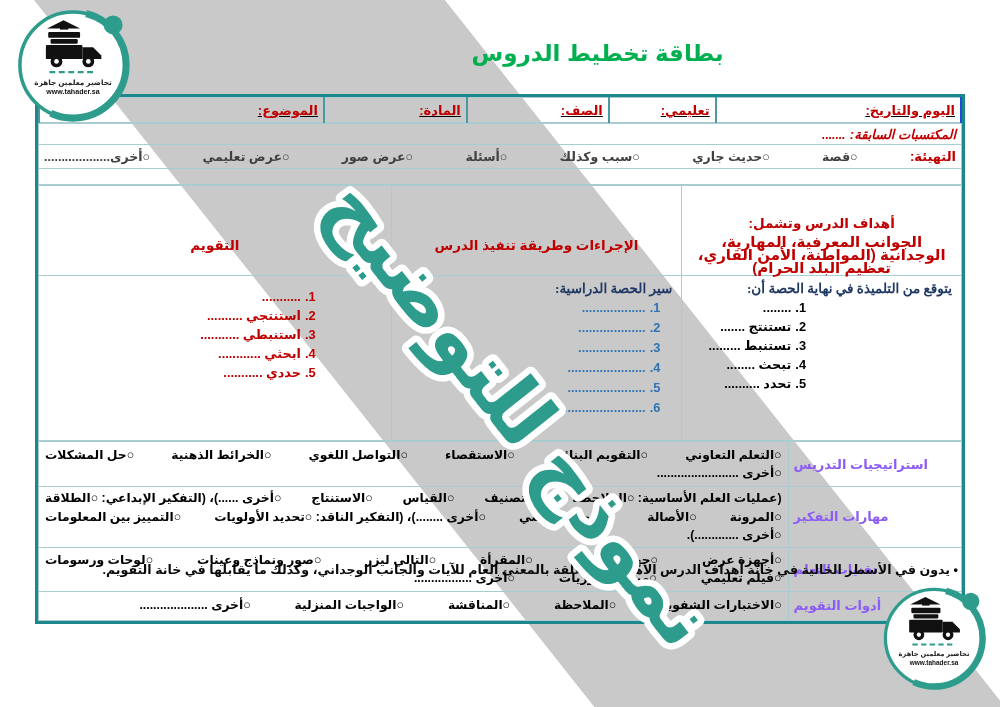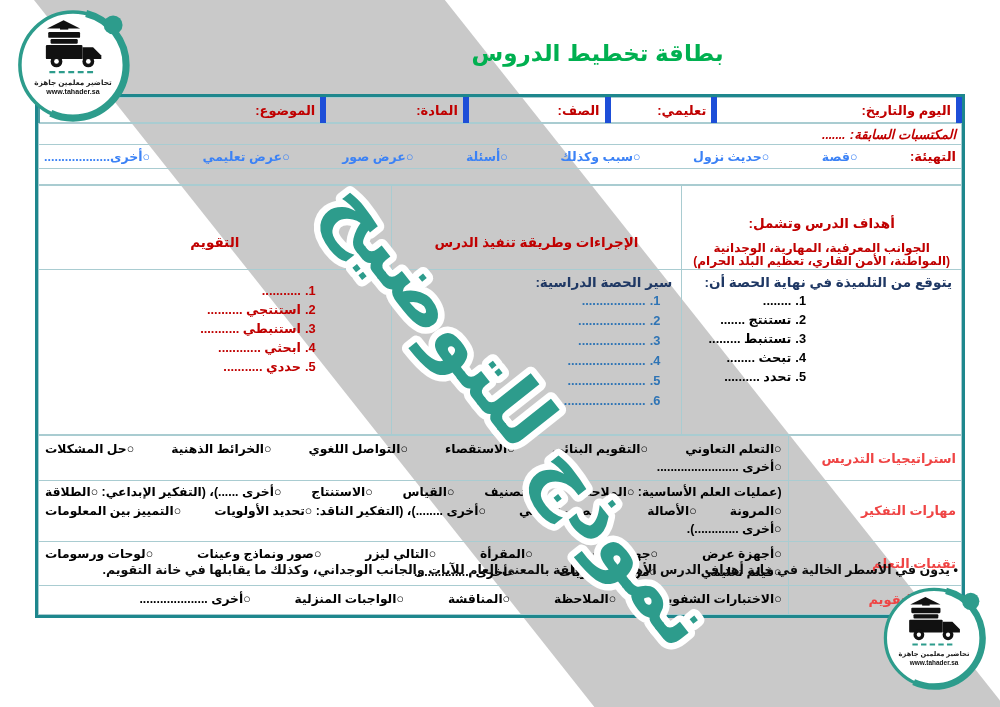--- a/index.html
+++ b/index.html
@@ -20,42 +20,42 @@
   
   .doc{
     position:absolute;left:35px;top:94px;width:930px;z-index:1;
     border:3px solid #1E878D;box-shadow:inset 0 0 0 1px #d8eaec;
     box-sizing:border-box;background:transparent;
   }
   table{width:100%;border-collapse:collapse;table-layout:fixed;background:transparent;}
   td,th{border:1px solid #a9ccd1;padding:1px 5px;vertical-align:middle;background:transparent;}
   .lbl{color:#C00000;font-weight:700;font-size:13px;}
   
-  .t1 td{height:22px;border-left:2px solid #4b9aa0;border-right:6px solid #1d4ed8;}
+  .t1 td{height:22px;border-left:2px solid #4b9aa0;border-right:2px solid #1d4ed8;text-decoration:underline;}
   
   .t2 .prior td{height:17px;font-style:italic;}
   .t2 .warm td{height:21px;}
   .t2 .gap td{height:13px;}
   .dots-red{color:#C00000;font-weight:700;font-size:12px;}
   .warmline{display:flex;justify-content:space-between;align-items:center;}
-  .warmline .opt{color:#3b82f6;font-weight:700;font-size:12.5px;white-space:nowrap;}
+  .warmline .opt{color:#404040;font-weight:700;font-size:12.5px;white-space:nowrap;}
   
   .t3 .hdr td{height:48px;text-align:center;}
   .t3 .bodyr td{height:160px;vertical-align:top;padding-top:3px;}
   .chdr{color:#C00000;font-weight:700;font-size:13.5px;margin-top:28px;}
-  .csub{color:#C00000;font-weight:700;font-size:12px;line-height:13px;margin-top:11px;}
-  .intro{color:#1F3864;font-weight:700;font-size:13.5px;text-align:right;padding:1px 4px;}
+  .csub{color:#C00000;font-weight:700;font-size:15px;line-height:13px;margin-top:4px;}
+  .intro{color:#1F3864;font-weight:700;font-size:13.5px;text-align:right;padding:1px 4px;font-family:Liberation Serif, serif;}
   .li{text-align:right;font-size:12.8px;font-weight:700;line-height:19px;white-space:nowrap;}
   .num{margin-inline-end:4px;}
   .obj-list{padding-right:150px;color:#000;}
   .proc-list{padding-right:16px;color:#2E74B5;}
   .proc-list .li{line-height:20px;}
   .eval-list{padding-right:70px;color:#C00000;padding-top:8px;}
   
-  .t4 th{width:17.6%;color:#ef4444;font-weight:700;font-size:13px;text-align:right;}
+  .t4 th{width:17.6%;color:#8b5cf6;font-weight:700;font-size:13px;text-align:left;}
   .t4 td{padding:2px 6px;}
   .t4 .line{display:flex;gap:44px;align-items:center;color:#000;font-weight:700;font-size:12.3px;line-height:18.5px;white-space:nowrap;}
   .t4 .line.spread{justify-content:space-between;gap:0;}
   .t4 tr.rh0 td,.t4 tr.rh0 th{height:40px;}
   .t4 tr.rh1 td,.t4 tr.rh1 th{height:54px;}
   .t4 tr.rh2 td,.t4 tr.rh2 th{height:39px;}
   .t4 tr.rh3 td,.t4 tr.rh3 th{height:24px;}
   
   .footnote{
     position:absolute;top:562px;right:42px;left:30px;z-index:1;
@@ -104,21 +104,21 @@
         <td>
           <span class="lbl">المكتسبات السابقة:</span>
           <span class="dots-red">.......</span>
         </td>
       </tr>
       <tr class="warm">
         <td>
           <div class="warmline">
             <span class="lbl">التهيئة:</span>
 
-            <span class="warm-opts" style="display:contents"><span class="opt">○قصة</span><span class="opt">○حديث نزول</span><span class="opt">○سبب وكذلك</span><span class="opt">○أسئلة</span><span class="opt">○عرض صور</span><span class="opt">○عرض تعليمي</span><span class="opt">○أخرى...................</span></span>
+            <span class="warm-opts" style="display:contents"><span class="opt">○قصة</span><span class="opt">○حديث جاري</span><span class="opt">○سبب وكذلك</span><span class="opt">○أسئلة</span><span class="opt">○عرض صور</span><span class="opt">○عرض تعليمي</span><span class="opt">○أخرى...................</span></span>
           </div>
         </td>
       </tr>
       <tr class="gap">
             <td></td>
           </tr>
     </tbody>
       </table>
 
     <table class="t3">

